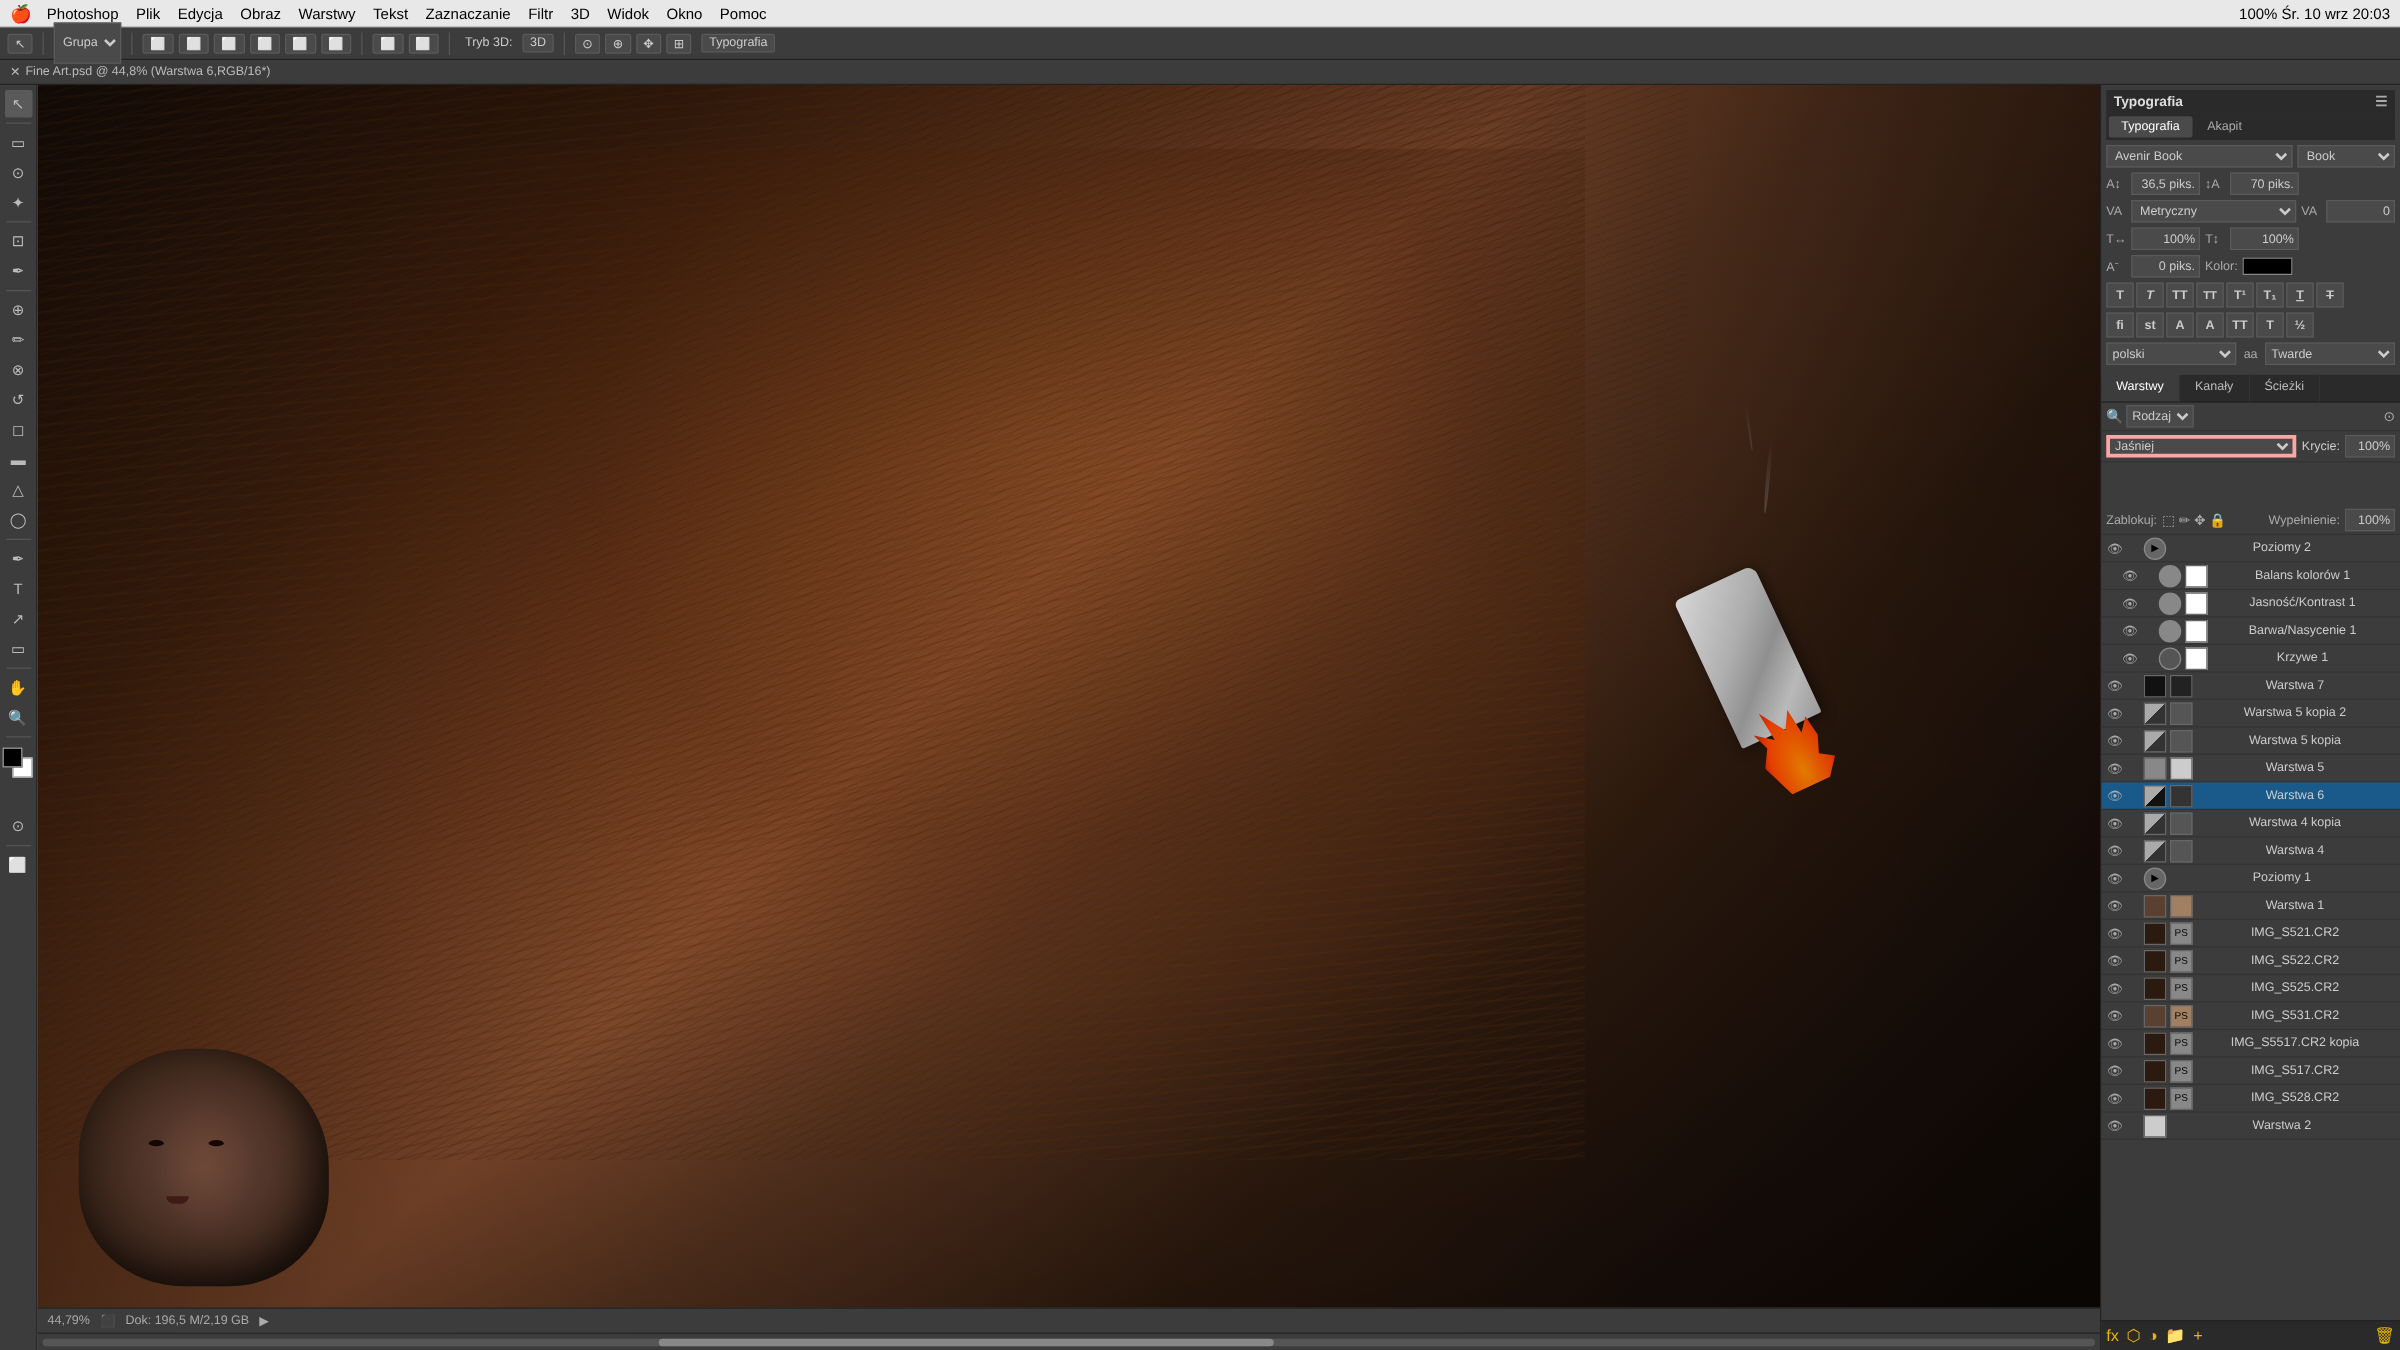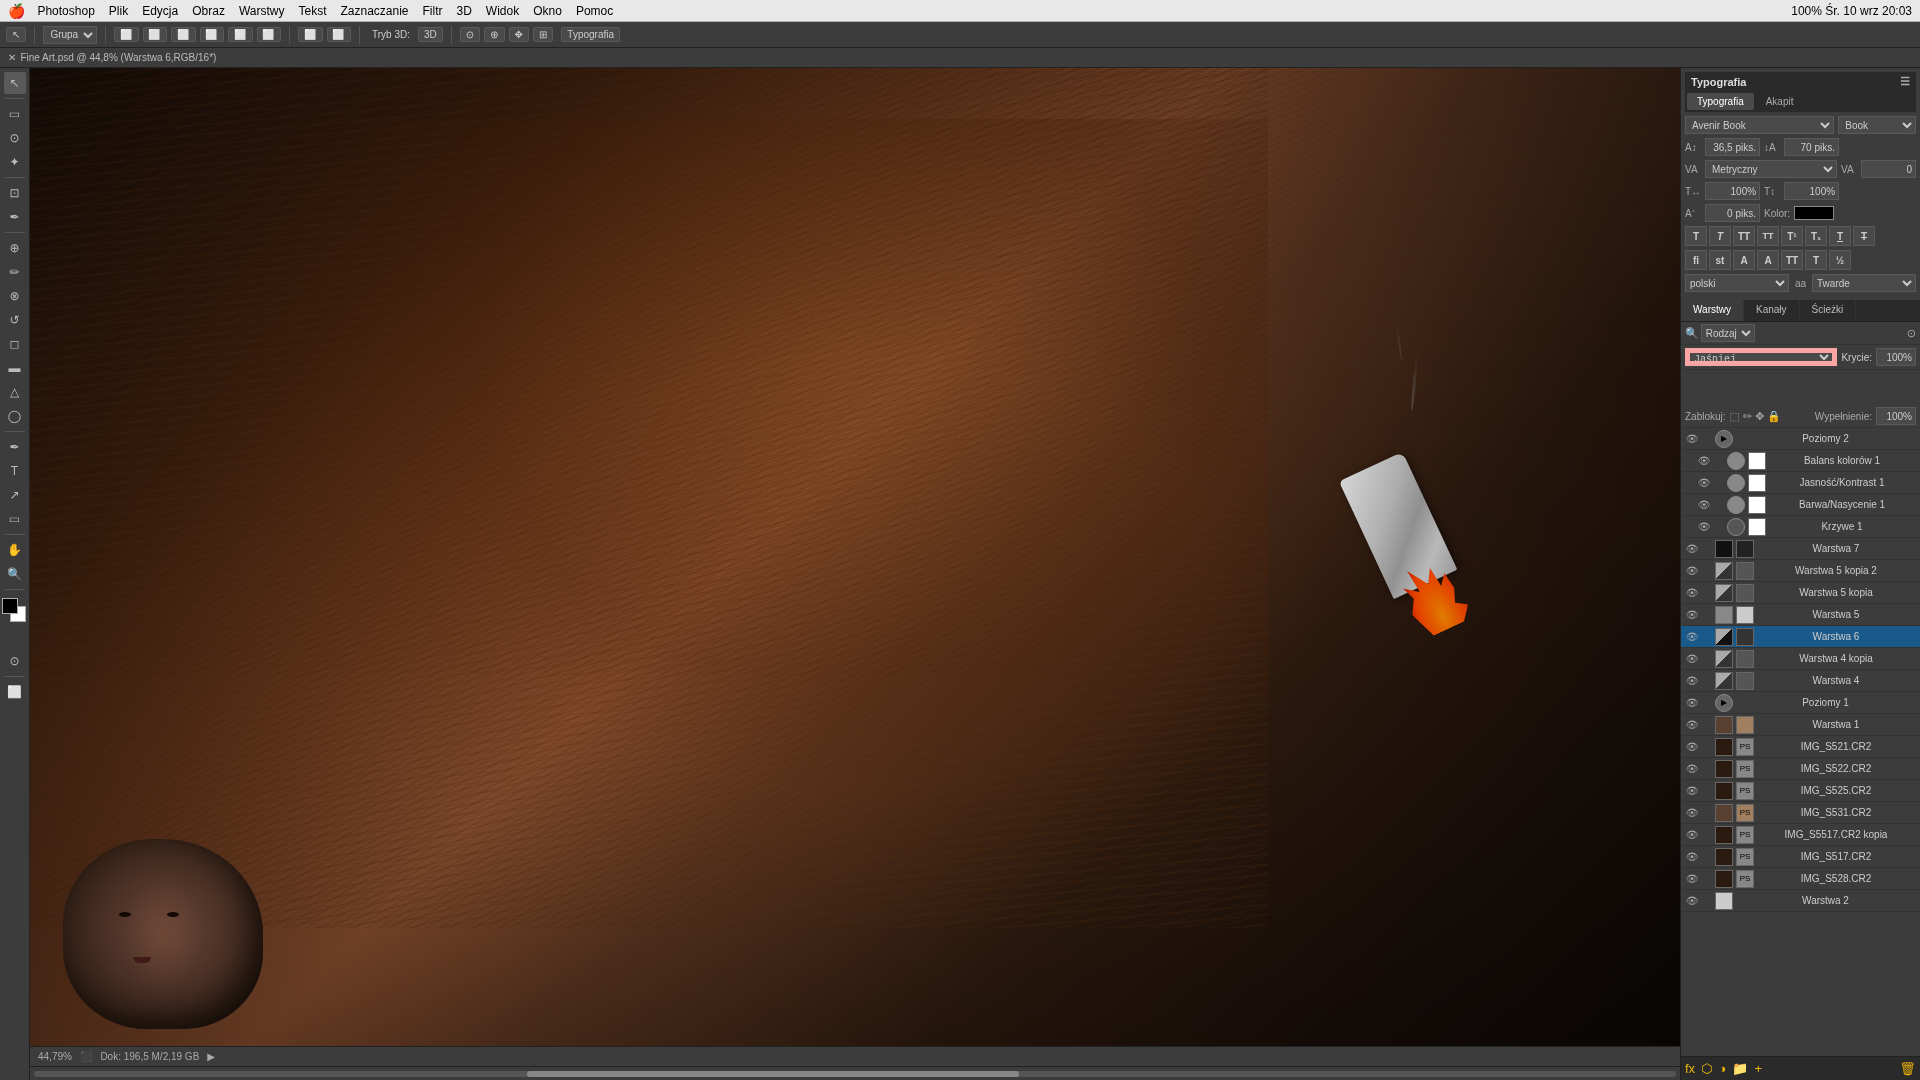--- a/index.html
+++ b/index.html
@@ -22,21 +22,21 @@
       display: flex; align-items: center; padding: 0 6px; gap: 4px;
       border-bottom: 1px solid #222;
     }
     #ps-toolbar .tool-group { display: flex; align-items: center; gap: 3px; }
     #ps-toolbar .tool-btn {
       background: #4a4a4a; border: 1px solid #5a5a5a; color: #ccc;
       padding: 1px 5px; font-size: 10px; cursor: pointer; border-radius: 2px;
     }
     #ps-toolbar select {
       background: #4a4a4a; border: 1px solid #5a5a5a; color: #ccc;
-      font-size: 10px; padding: 1px 2px; height: 18px;
+      font-size: 10px; padding: 1px 2px; height: 33px;
     }
     #ps-toolbar .separator { width: 1px; height: 18px; background: #555; margin: 0 4px; }
     .mode-label { color: #ccc; font-size: 10px; margin: 0 4px; }
 
     
     #doc-tab {
       height: 20px; background: #3c3c3c; border-bottom: 1px solid #222;
       display: flex; align-items: center; padding: 0 8px; font-size: 10px; color: #bbb;
     }
 
@@ -174,21 +174,21 @@
     }
     .warstwy-tab.active { background: #3c3c3c; color: #fff; border-bottom: 2px solid #3c3c3c; }
     .search-row { display: flex; align-items: center; gap: 2px; padding: 2px 4px; border-bottom: 1px solid #333; }
     .search-icon-sym { color: #aaa; font-size: 11px; }
     .search-type-select { background: #4a4a4a; border: 1px solid #5a5a5a; color: #ccc; font-size: 10px; height: 18px; }
 
     .mode-row {
       display: flex; align-items: center; gap: 4px; padding: 3px 4px;
       border-bottom: 1px solid #333;
     }
-    .mode-select { background: #4a4a4a; border: 5px solid #fca5a5; color: #ccc; font-size: 10px; height: 18px; flex: 1; font-family: Liberation Mono, monospace; }
+    .mode-select { background: #4a4a4a; border: 3px solid #fca5a5; color: #ccc; font-size: 10px; height: 18px; flex: 1; }
     .mode-percent { font-size: 10px; color: #ccc; }
 
     .lock-row {
       display: flex; align-items: center; gap: 4px; padding: 2px 4px;
       border-bottom: 1px solid #333; font-size: 10px; color: #aaa; margin-top: 35px;
     }
     .lock-icons { display: flex; gap: 3px; }
     .lock-icon-btn { background: transparent; border: none; color: #aaa; font-size: 11px; cursor: pointer; }
     .fill-label { margin-left: auto; font-size: 10px; color: #aaa; }
 

